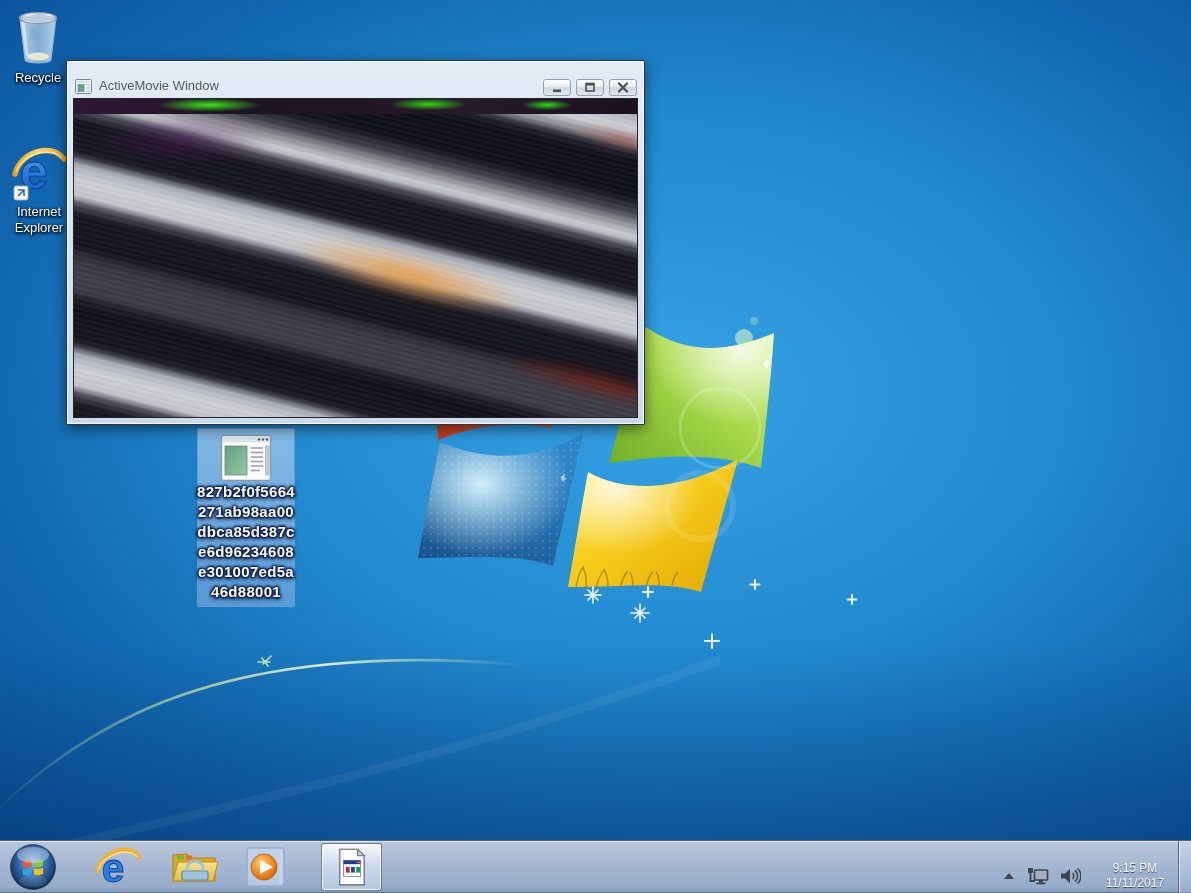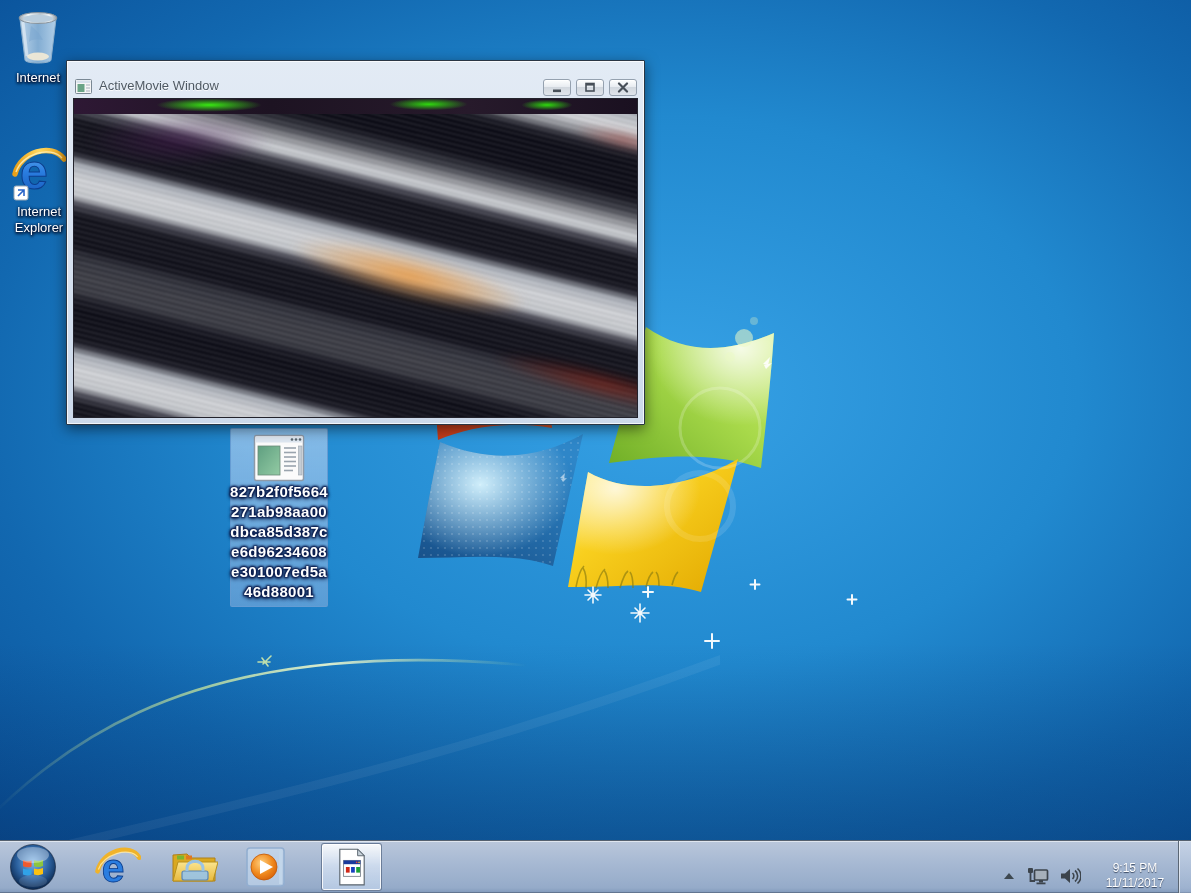--- a/index.html
+++ b/index.html
@@ -13,21 +13,21 @@
   .flag-svg{position:absolute;left:400px;top:300px;width:480px;height:350px;z-index:1;}
   .aurora-svg{position:absolute;left:0;top:600px;width:720px;height:293px;z-index:1;}
   
   .dicon{position:absolute;z-index:2;display:flex;flex-direction:column;align-items:center;cursor:default;}
   .dicon .dlabel{margin-top:2px;font-size:13px;color:#fff;text-align:center;line-height:16px;
      text-shadow:1px 1px 3px rgba(0,0,25,.95),0 0 3px rgba(0,5,40,.85),0 2px 3px rgba(0,0,20,.7);}
   .icon-recycle{left:4px;top:6px;width:68px;}
   .icon-ie{left:2px;top:144px;width:74px;}
   .icon-hash{left:197px;top:428px;width:98px;padding:5px 2px 4px 2px;
      background:linear-gradient(rgba(170,205,240,.72),rgba(120,170,220,.66));
-     border:1px solid rgba(100,155,210,.95);border-radius:2px;margin-left:33px;}
+     border:1px solid rgba(100,155,210,.95);border-radius:2px;}
   .hash-line{font-size:15px;font-weight:600;line-height:20px;color:#fff;text-align:center;letter-spacing:.3px;
      text-shadow:1px 1px 2px #0a1c4d,-1px -1px 2px #0a1c4d,1px -1px 2px #0a1c4d,-1px 1px 2px #0a1c4d,0 2px 4px rgba(2,10,45,.95),0 0 4px #102458;}
   
   .window{position:absolute;left:66px;top:60px;width:579px;height:365px;z-index:5;
      background:linear-gradient(#e3ebf5,#ccd9ea);
      border:1px solid #2a3644;border-radius:1px;
      box-shadow:0 4px 14px rgba(0,0,0,.5), inset 0 0 0 1px rgba(255,255,255,.75);}
   .titlebar{position:absolute;left:0;top:0;right:0;height:37px;display:flex;align-items:flex-end;padding:0 0 4px 8px;}
   .title-icon{width:17px;height:15px;margin-right:7px;}
   .title-text{font-size:13px;color:#4e5964;text-shadow:0 1px 0 rgba(255,255,255,.8);position:relative;top:-1px;}
@@ -197,21 +197,21 @@
             <stop offset="1" stop-color="#8c9aa6"></stop>
         </linearGradient>
       </defs>
       <path d="M9,13 L14,54 C14,58 40,58 40,54 L45,13 Z" fill="url(#binBody)" stroke="#8fb0cc" stroke-width="1"></path>
       <ellipse cx="27" cy="50.5" rx="11" ry="4" fill="#efe9d6" opacity=".95"></ellipse>
       <path d="M20,20 q8,6 12,14 q-10,-2 -14,2" fill="#7aa6d0" opacity=".5"></path>
       <path d="M12,16 L16,50" stroke="#ffffff" stroke-width="3" opacity=".45" fill="none"></path>
       <ellipse cx="27" cy="12" rx="19" ry="5.5" fill="url(#binRim)" stroke="#88949e" stroke-width="1"></ellipse>
       <ellipse cx="27" cy="12.6" rx="15" ry="3.8" fill="#b9cddd"></ellipse>
     </svg>
-    <div class="dlabel">Internet</div>
+    <div class="dlabel">Recycle</div>
   </div>
 
   <div class="dicon icon-ie">
     <svg width="54" height="58" viewBox="0 0 54 58">
       <defs>
         <linearGradient id="ieBlue" x1="0" y1="0" x2="0" y2="1">
           <stop offset="0" stop-color="#6cb6f2"></stop>
             <stop offset=".5" stop-color="#2a7de0"></stop>
             <stop offset="1" stop-color="#1355b4"></stop>
         </linearGradient>

